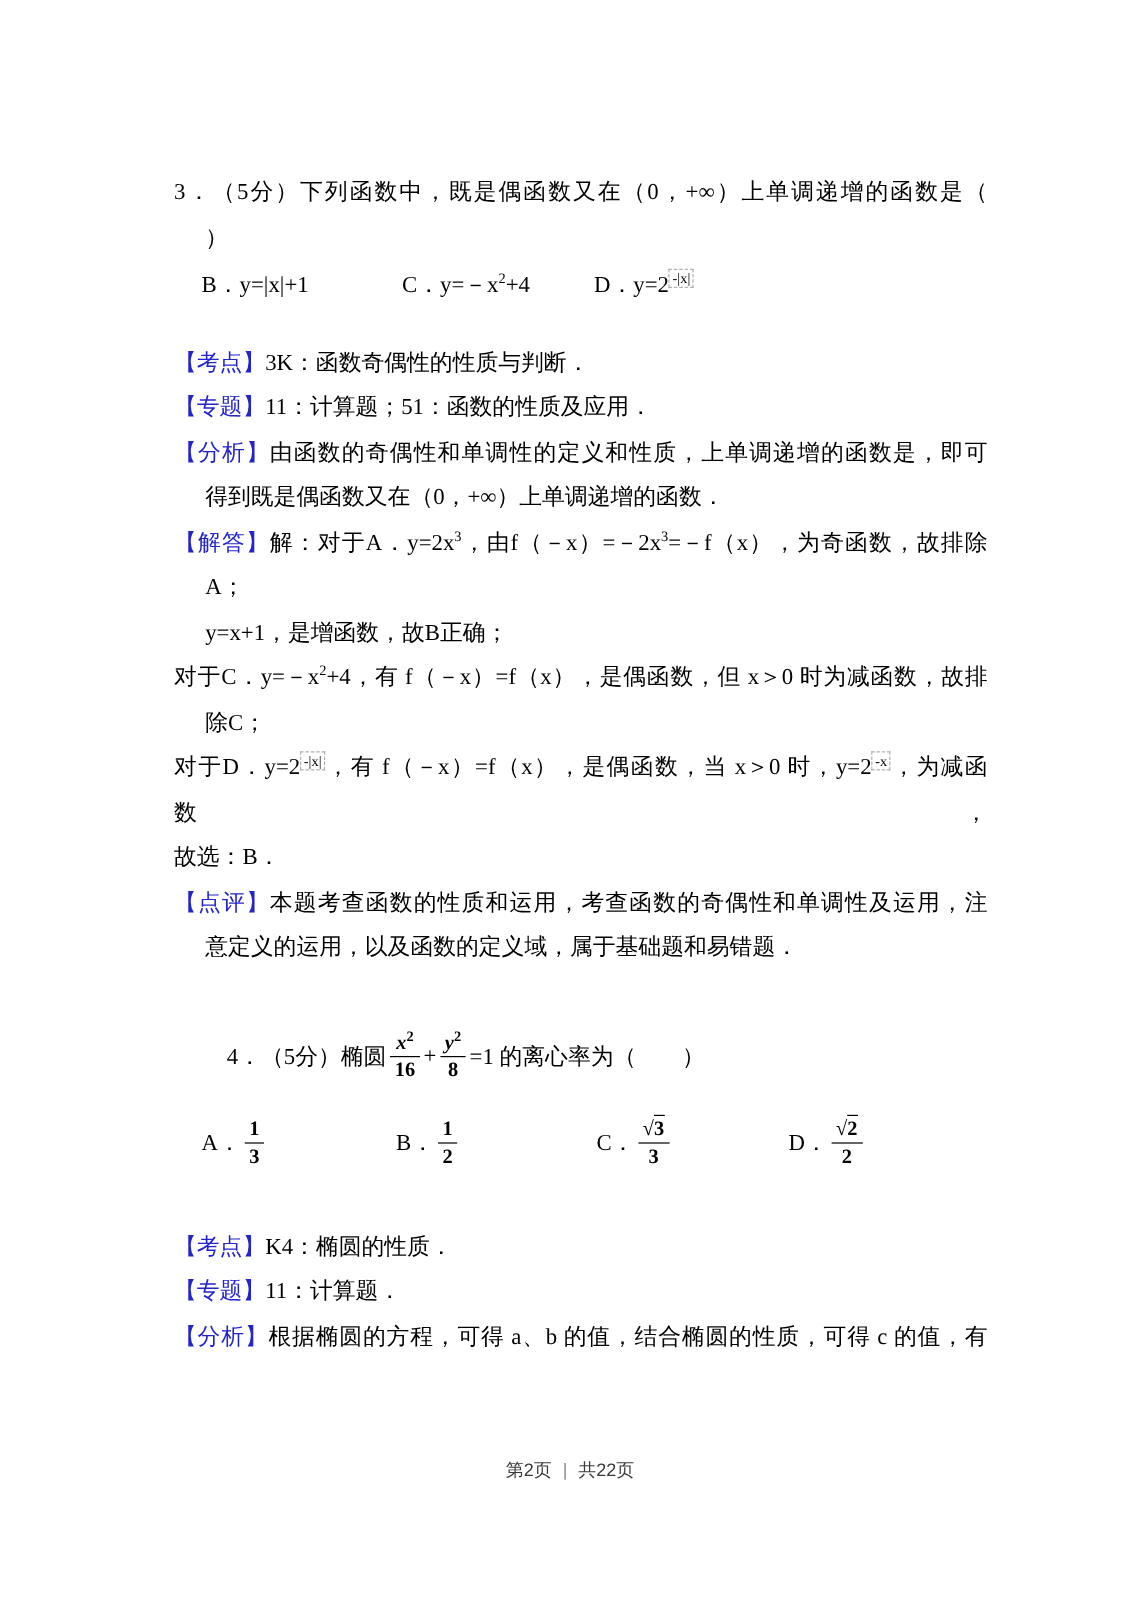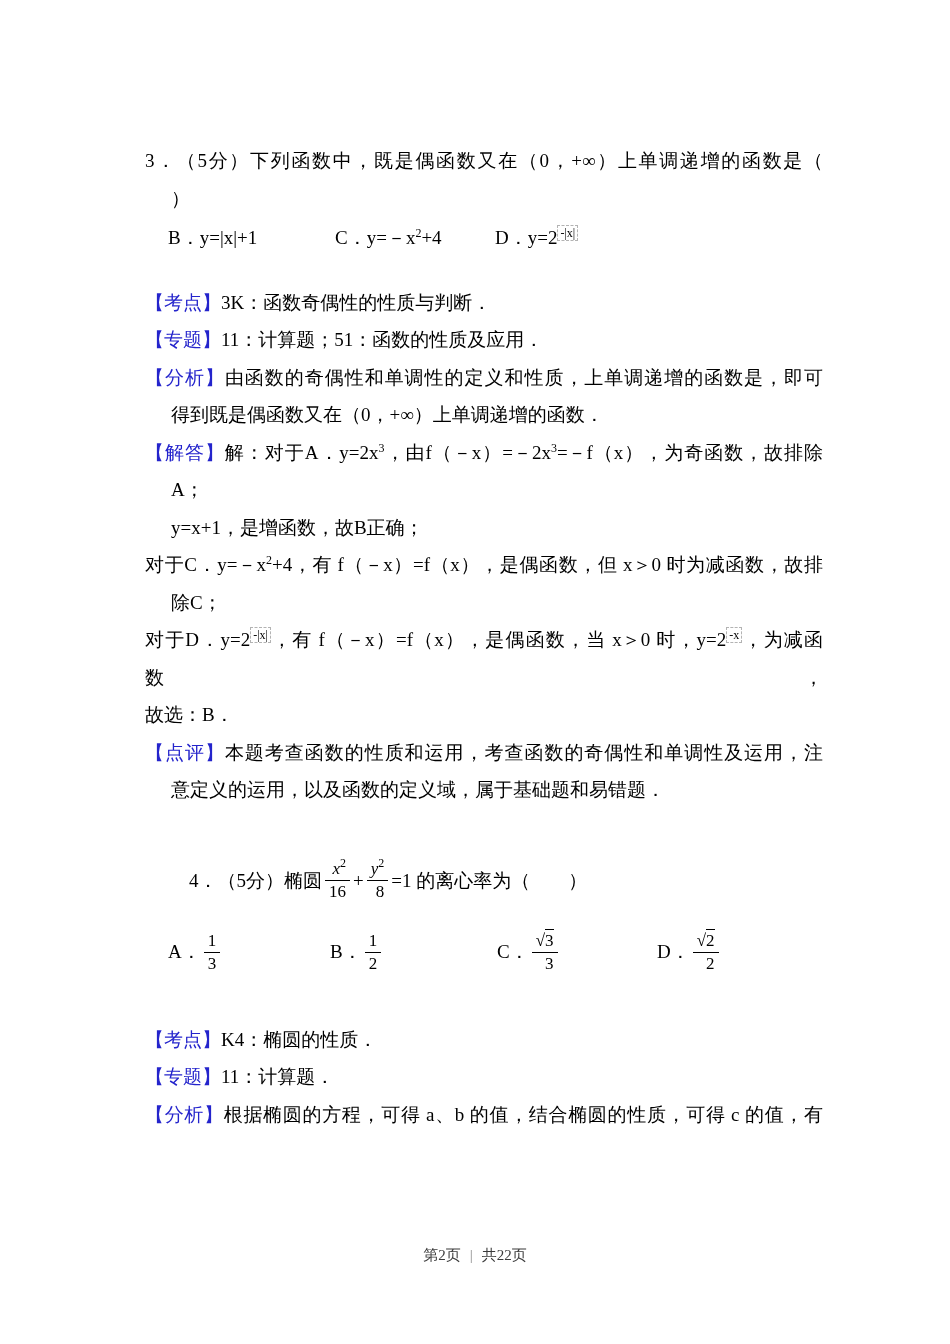--- a/index.html
+++ b/index.html
@@ -25,33 +25,33 @@
   .opt.w2 { width:167px; }
   .opt.w3 { width:160px; }
   .opt.w4 { flex:1; }
 
   .mt-q3 { margin-top:46px; }
   .mt-kd { margin-top:27px; }
   .mt-q4 { margin-top:40px; }
   .mt-kd4 { margin-top:40px; }
 
   .q4stem { display:flex; align-items:center; height:64px; line-height:normal;margin-left:44px; }
-  .frac { display:inline-block; text-align:right; vertical-align:middle; line-height:1.15; font-size:17px; margin:0 3px; }
+  .frac { display:inline-block; text-align:center; vertical-align:middle; line-height:1.15; font-size:17px; margin:0 3px;font-weight:bold; }
   .frac .num { display:block; border-bottom:1.5px solid #000; padding:0 4px 1px; }
   .frac .den { display:block; padding:1px 4px 0; }
   .frac i { font-style:italic; }
   .frac i.rt, .frac i.ovl { font-style:normal; }
   .ovl { border-top:1.3px solid #000; padding-top:1px; }
   .opts-frac { margin-top:12px; height:56px; line-height:normal; }
   .opt-label { vertical-align:middle; }
 
   .page-footer {
-    position:absolute; left:0; right:0; top:1246px; text-align:center;
+    position:absolute; left:0; right:0; top:1216px; text-align:center;
     font-size:15px; color:#3a3a3a;
-    font-family:Liberation Serif, serif;
+    font-family:Liberation Sans, sans-serif;
   }
   .page-footer .sep { margin:0 9px; color:#8a8a8a; }
 </style>
 </head>
 <body>
 
 <main class="page">
   <section class="content">
 
 

